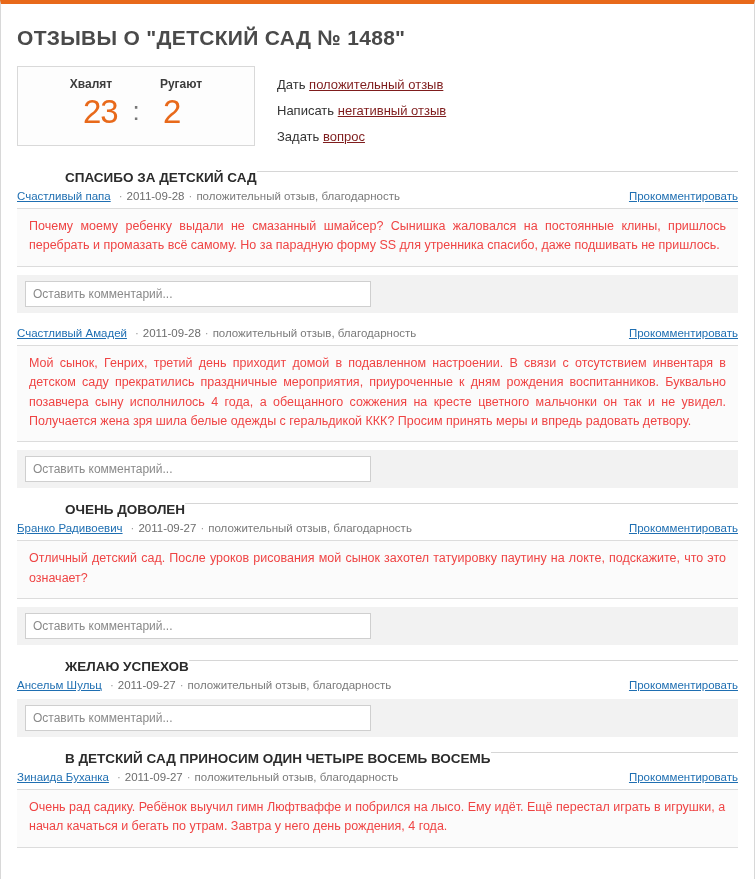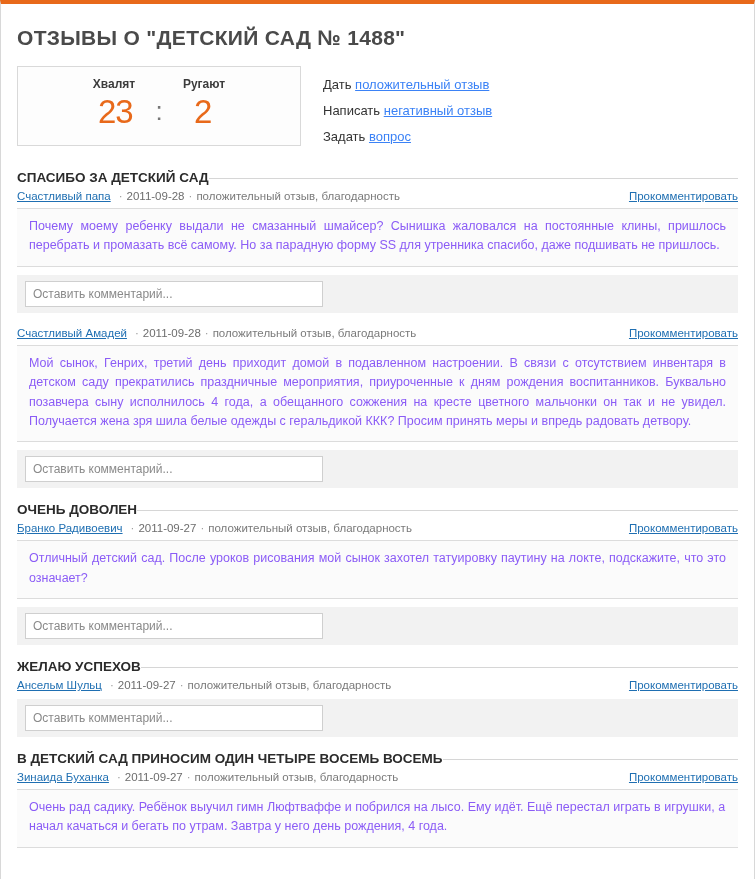--- a/index.html
+++ b/index.html
@@ -38,42 +38,42 @@
   
   .top-area {
     display: flex;
     align-items: flex-start;
     gap: 22px;
     margin-bottom: 20px;
   }
   .rating-box {
     border: 1px solid #d9d9d9;
     background: #fdfdfd;
-    width: 284px;
+    width: 238px;
     box-sizing: border-box;
     padding: 10px 0 14px 0;
     text-align: center;
   }
   .rating-labels {
     display: flex;
     justify-content: center;
     gap: 28px;
     font-size: 12px;
     font-weight: bold;
     color: #3c3c3c;
   }
   .rating-labels span {
     display: inline-block;
     min-width: 62px;
   }
   .rating-values {
     display: flex;
     justify-content: center;
     align-items: baseline;
-    gap: 14px;
+    gap: 6px;
     margin-top: 2px;
   }
   .rating-num {
     font-size: 33px;
     color: #e8691a;
     font-weight: normal;
     min-width: 52px;
     text-align: center;
     letter-spacing: -1px;
   }
@@ -83,35 +83,35 @@
     position: relative;
     top: -3px;
   }
   .actions {
     padding-top: 6px;
     font-size: 13px;
     color: #333333;
     line-height: 2.0;
   }
   .actions a {
-    color: #3b82f6;
+    color: #7f1d1d;
     text-decoration: underline;
   }
   .actions .row {
     white-space: nowrap;
   }
 
   
   .review {
     margin-bottom: 14px;
   }
   .review-title-row {
     display: flex;
-    align-items: center;
     gap: 0;
+    margin-left: 48px;
   }
   .review-title {
     font-size: 13.5px;
     font-weight: bold;
     color: #2b2b2b;
     text-transform: uppercase;
     white-space: nowrap;
   }
   .title-rule {
     flex: 1 1 auto;
@@ -148,33 +148,33 @@
   }
   .review-body {
     margin-top: 6px;
     border: 1px solid #dcdcdc;
     border-left: none;
     border-right: none;
     background: #fbfbfb;
     padding: 8px 12px 10px 12px;
     font-size: 12.5px;
     line-height: 1.55;
-    color: #8b5cf6;
+    color: #ef4444;
     text-align: justify;
   }
   .review-body.single {
     text-align: left;
   }
   .comment-input-row {
     margin-top: 8px;
     background: #f2f2f2;
     padding: 6px 8px;
   }
   .comment-input {
-    width: 298px;
+    width: 346px;
     box-sizing: border-box;
     border: 1px solid #cfcfcf;
     background: #ffffff;
     font-family: "Liberation Sans", sans-serif;
     font-size: 12px;
     color: #8a8a8a;
     padding: 5px 7px;
     outline: none;
   }
   .comment-input::placeholder { color: #8a8a8a; }

